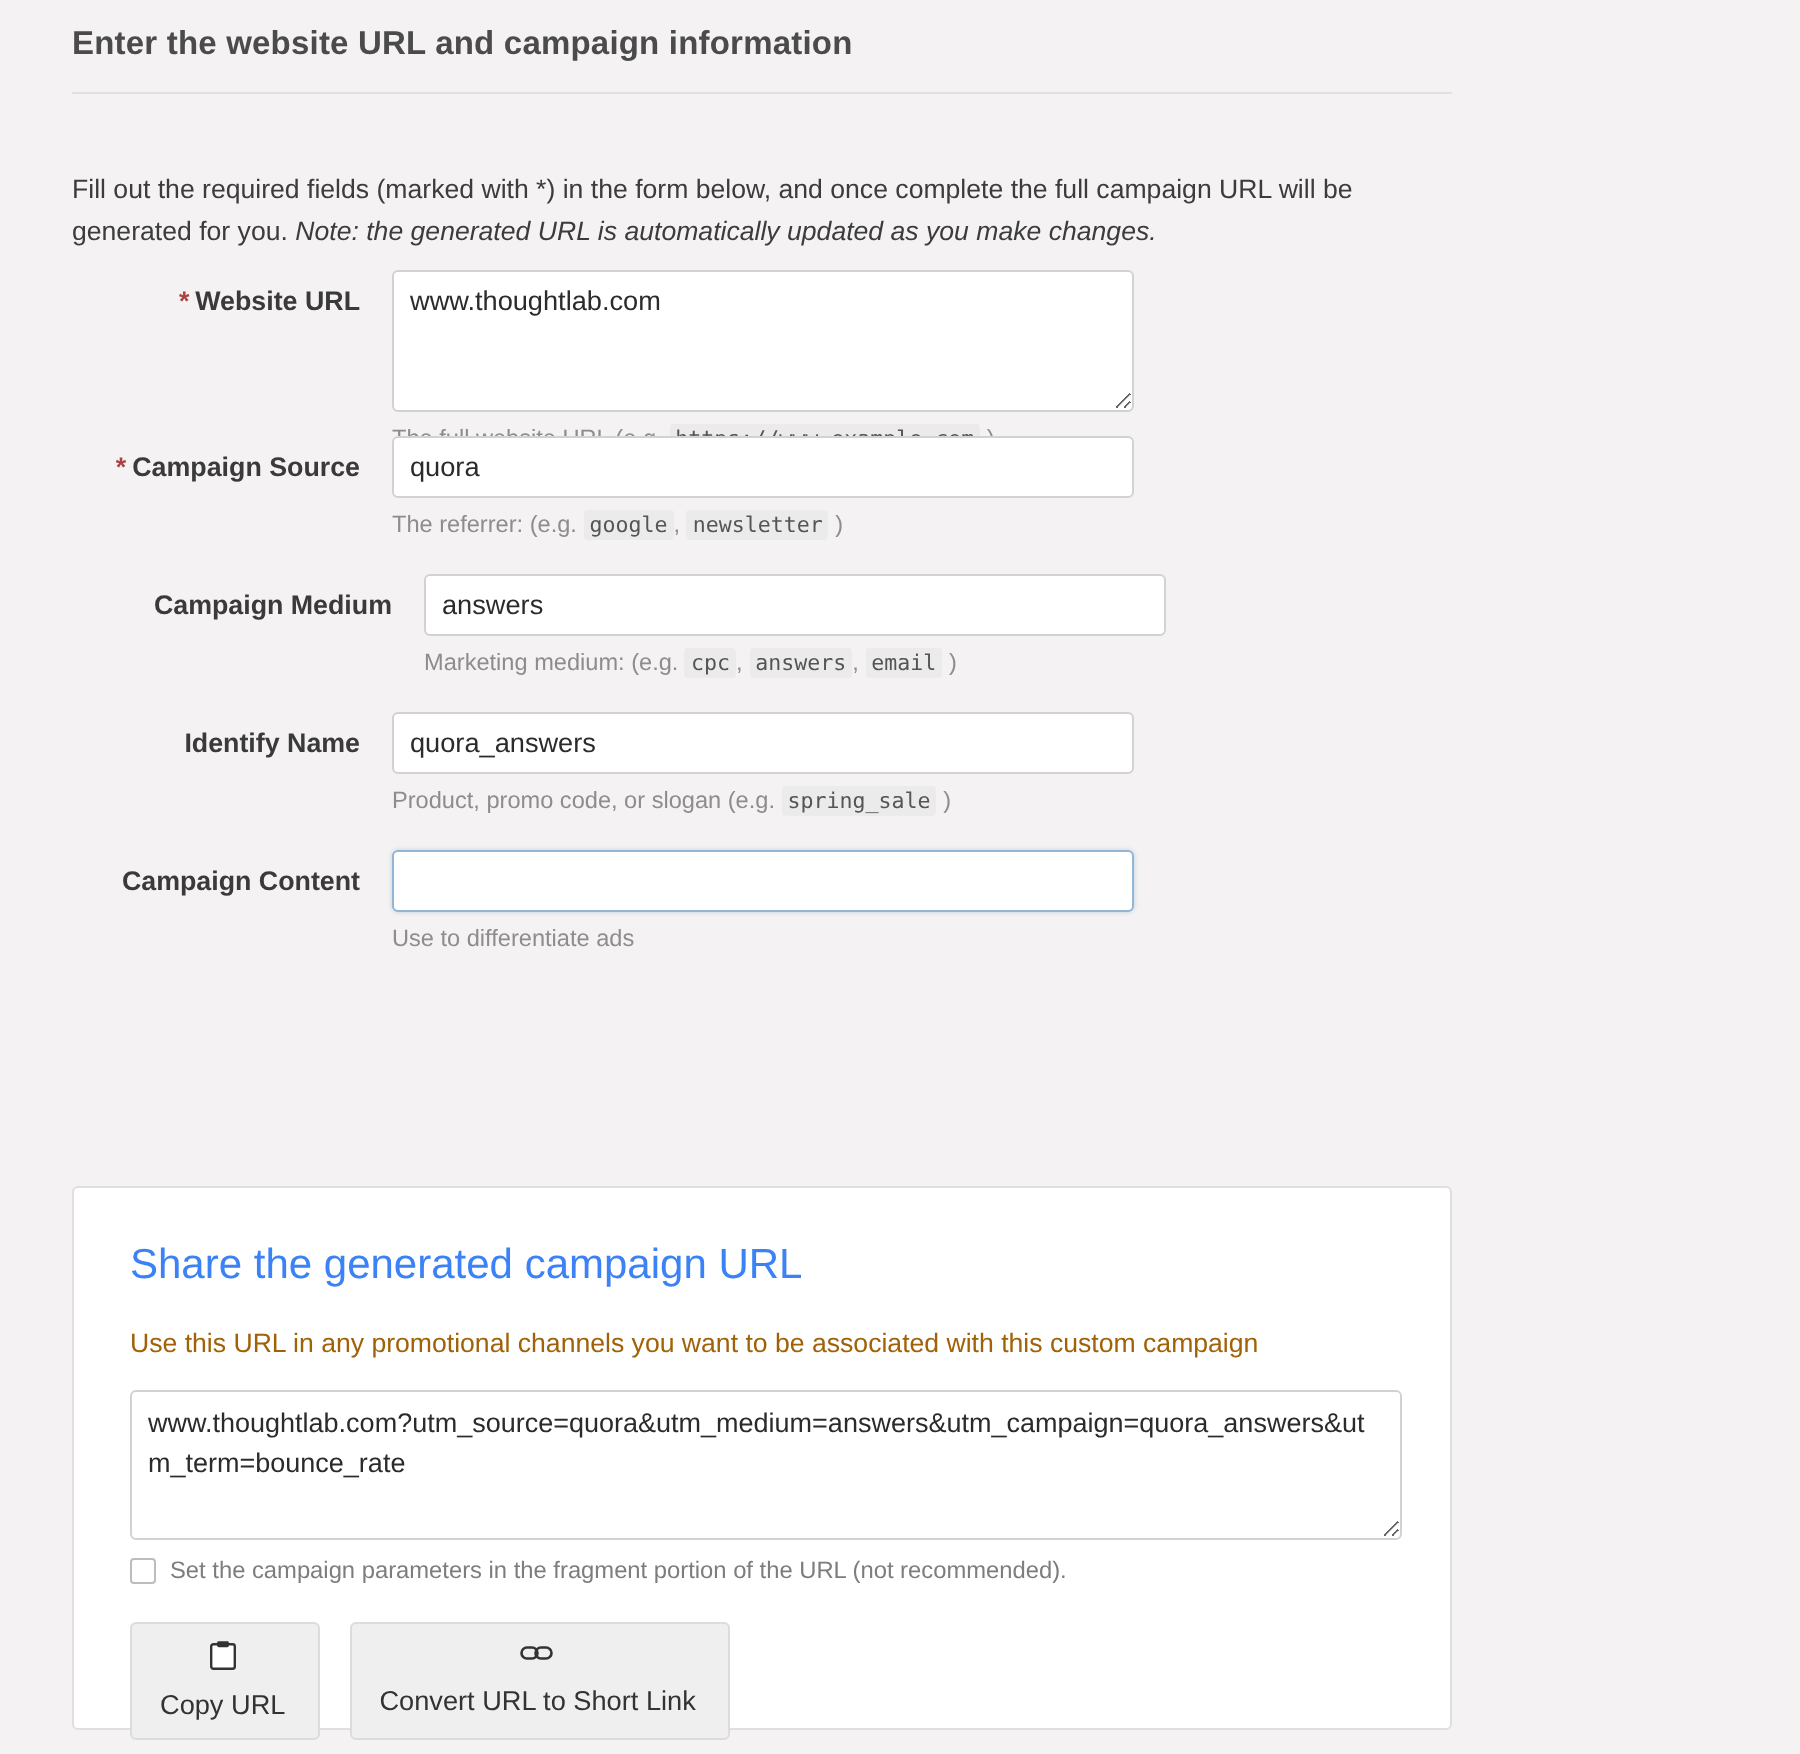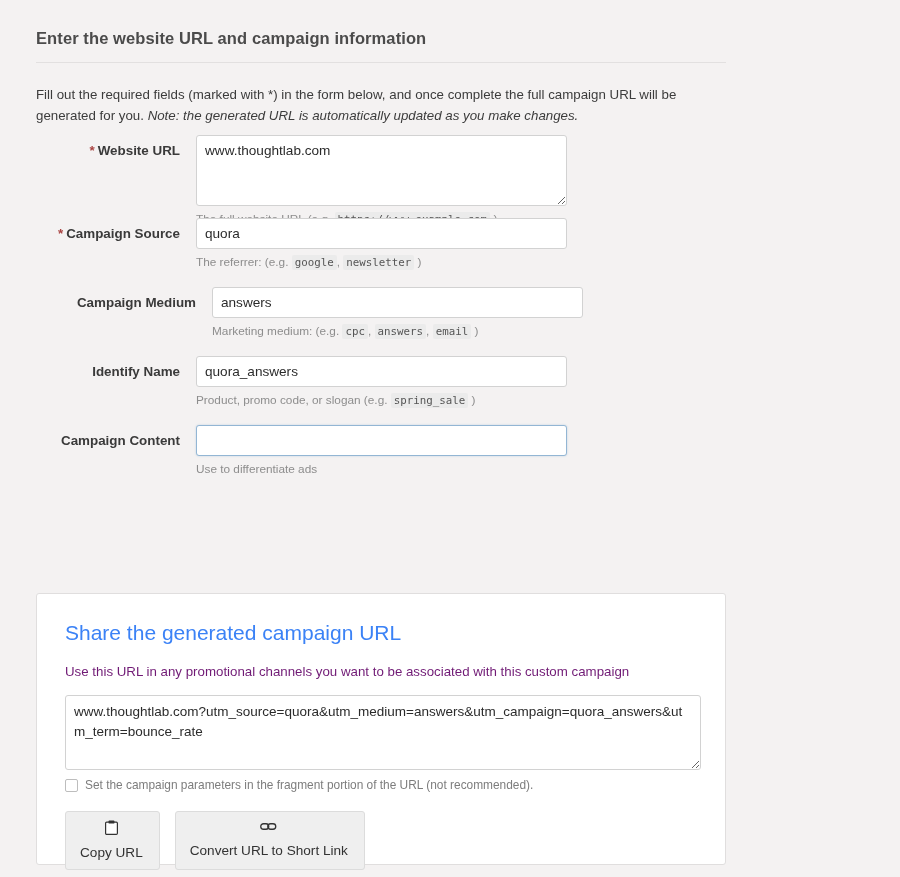--- a/index.html
+++ b/index.html
@@ -19,21 +19,21 @@
     position: relative;
     width: 900px;
     height: 877px;
     box-sizing: border-box;
   }
 
   
   .section-head {
     position: absolute;
     left: 36px;
-    top: 28px;
+    top: 12px;
     width: 690px;
   }
   .section-title {
     font-size: 16.5px;
     font-weight: bold;
     color: #4b4b4b;
     letter-spacing: 0.1px;
     margin: 0;
     padding: 0 0 14px 0;
     line-height: 20px;
@@ -156,21 +156,21 @@
   }
   .panel-title {
     font-size: 21px;
     font-weight: normal;
     color: #3b82f6;
     margin: 0 0 16px 0;
     line-height: 26px;
   }
   .panel-sub {
     font-size: 13.3px;
-    color: #701a75;
+    color: #a16207;
     line-height: 19px;
     margin: 0 0 14px 0;
   }
   .url-area {
     width: 636px;
     height: 75px;
     box-sizing: border-box;
     border: 1px solid #d2d2d2;
     border-radius: 3px;
     background: #ffffff;

